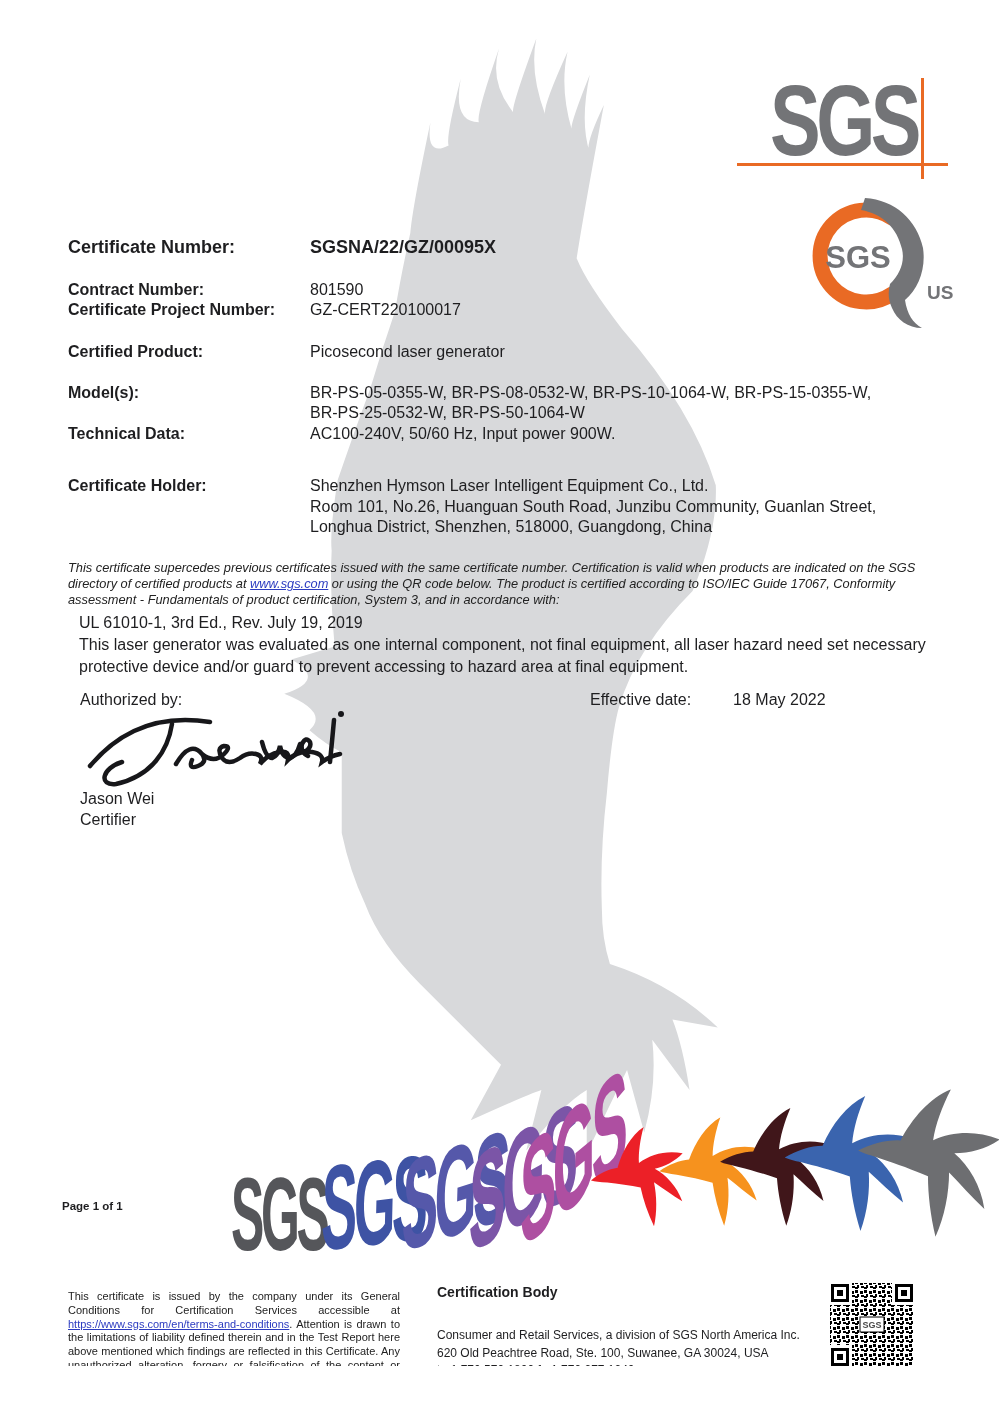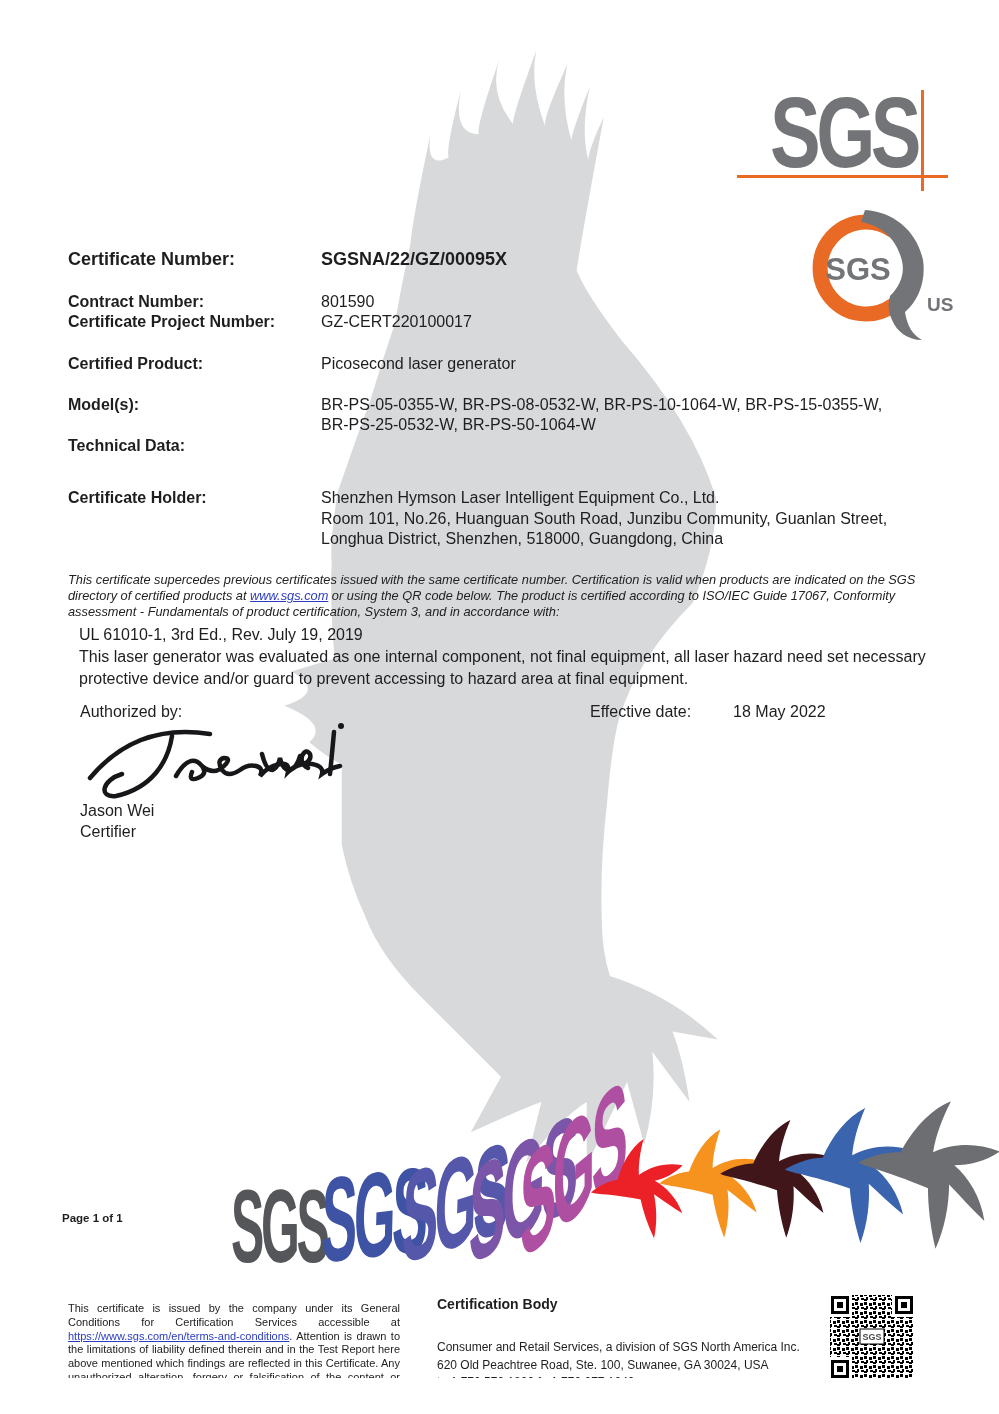--- a/index.html
+++ b/index.html
@@ -1,37 +1,37 @@
 <!DOCTYPE html>
 <html><head>
 <meta charset="utf-8">
 <style>
   * { margin:0; padding:0; box-sizing:border-box; }
   body { background:#ffffff; font-family:"Liberation Sans", sans-serif; }
   .page {
-    position:relative; width:999px; height:1362px; margin:16px auto;
+    position:relative; width:999px; height:1362px; margin:4px auto;
     background:#ffffff; color:#1e1e20; overflow:hidden;
   }
 
   
   .watermark { position:absolute; left:128px; top:22px; width:615px; height:1125px; z-index:0; }
 
   
   .sgs-word {
     position:absolute; left:770px; top:66px; z-index:2;
     font-size:100px; line-height:1; font-weight:bold; color:#737477;
     letter-spacing:-6px; transform:scaleX(.76); transform-origin:left top;
   }
   .logo-hline { position:absolute; left:737px; top:159px; width:211px; height:3px; background:#e96a24; z-index:3; }
   .logo-vline { position:absolute; left:921px; top:74px;  width:3px;  height:101px; background:#e96a24; z-index:3; }
   .qmark { position:absolute; left:795px; top:192px; width:170px; height:140px; z-index:2; }
 
   
   .title { position:absolute; left:68px; top:182px; z-index:2; font-size:34px; font-weight:bold; color:#151515; letter-spacing:.5px; }
-  .frow { position:absolute; left:68px; display:flex; z-index:2; font-size:16px; line-height:20.5px;gap:11px; }
+  .frow { position:absolute; left:68px; display:flex; z-index:2; font-size:16px; line-height:20.5px; }
   .frow .lbl { width:242px; flex-shrink:0; font-weight:bold; }
   .frow.big { font-size:18px; line-height:22px; }
   .frow.big .val { font-weight:bold; }
   .vline { display:block; }
 
   .fineprint {
     position:absolute; left:68px; top:556px; width:872px; z-index:2;
     font-size:12.8px; line-height:16px; font-style:italic; color:#222;
   }
   a.doc-link { color:#2b3bc0; text-decoration:underline; cursor:pointer; }
@@ -117,20 +117,21 @@
   </div>
   <div class="frow" style="top:378.5px">
     <span class="lbl">Model(s):</span>
     <span class="val">
       <span class="vline">BR-PS-05-0355-W, BR-PS-08-0532-W, BR-PS-10-1064-W, BR-PS-15-0355-W,</span>
       <span class="vline">BR-PS-25-0532-W, BR-PS-50-1064-W</span>
     </span>
   </div>
   <div class="frow" style="top:419.5px">
     <span class="lbl">Technical Data:</span>
+    <span class="val">AC100-240V, 50/60 Hz, Input power 900W.</span>
   </div>
 
   <div class="frow" style="top:472px">
     <span class="lbl">Certificate Holder:</span>
     <span class="val">
       <span class="vline">Shenzhen Hymson Laser Intelligent Equipment Co., Ltd.</span>
       <span class="vline">Room 101, No.26, Huanguan South Road, Junzibu Community, Guanlan Street,</span>
       <span class="vline">Longhua District, Shenzhen, 518000, Guangdong, China</span>
     </span>
   </div>

